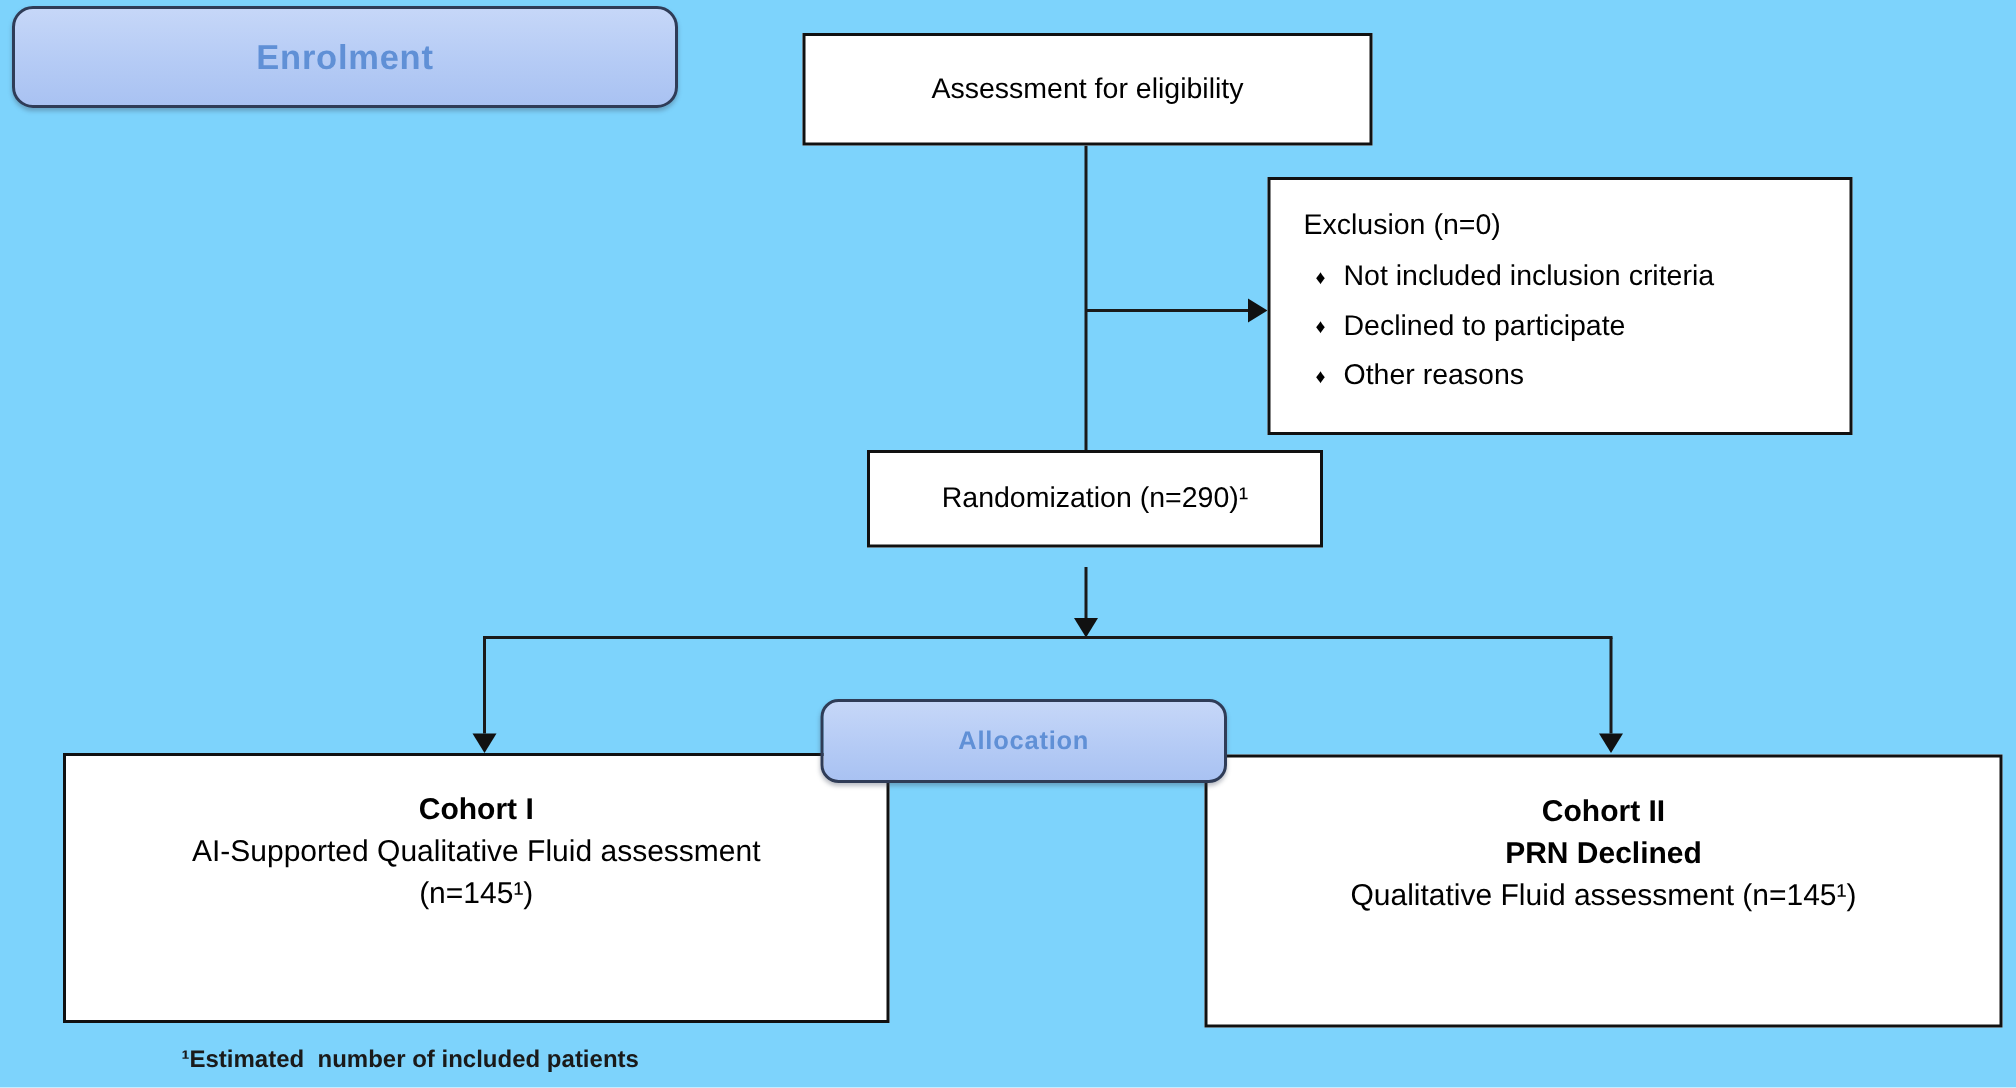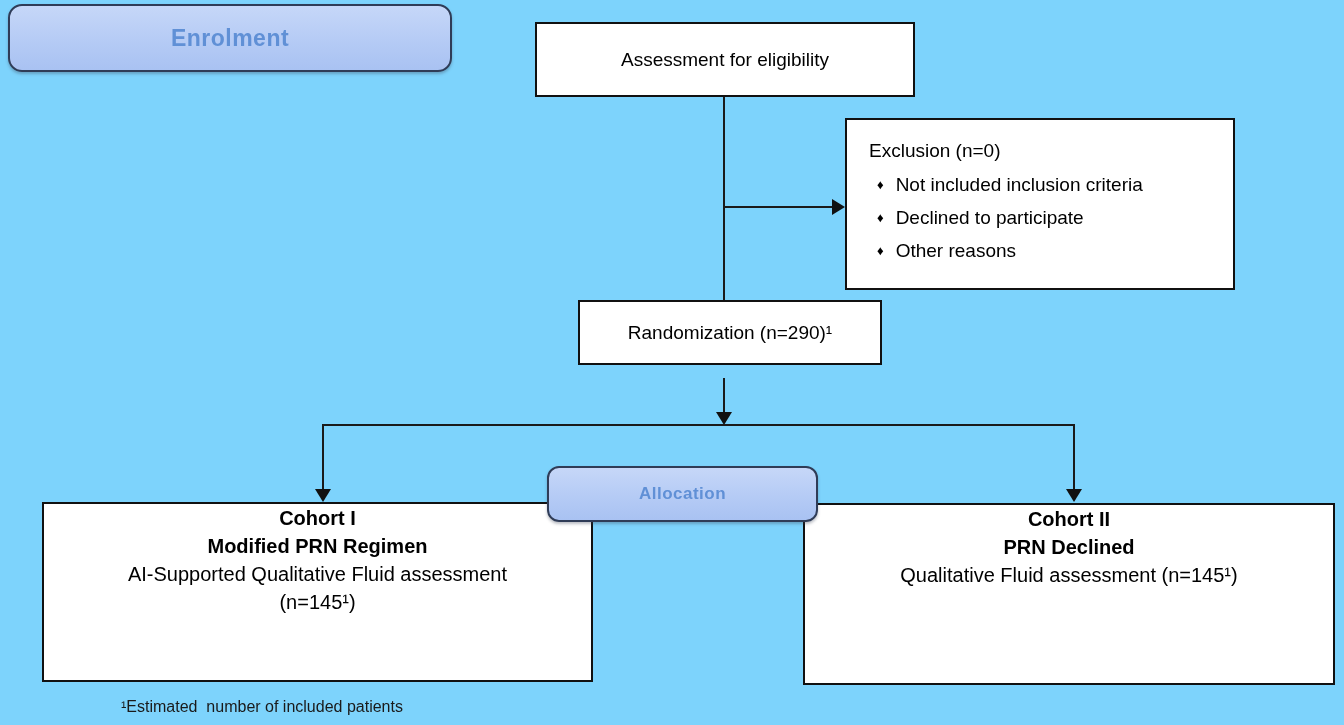--- a/index.html
+++ b/index.html
@@ -95,36 +95,36 @@
   .bullet {
     font-size: 13px;
     margin: 0 12px 0 8px;
     color: #000000;
   }
 
   
   .cohort-inner {
     width: 100%;
     text-align: center;
-    padding-top: 0;
+    padding-top: 22px;
   }
   .cohort-line {
     font-size: 20px;
     line-height: 28px;
     color: #000000;
   }
   .cohort-line.bold { font-weight: bold; }
 
   
   .footnote {
     position: absolute;
     left: 121px;
     top: 698px;
     font-size: 16px;
-    font-weight: normal;
+    font-weight: bold;
     color: #1a1a1a;
     white-space: pre-wrap;
   }
 </style>
 </head>
 <body>
 
 <div class="canvas">
 
   <div class="line" style="left:723px; top:97px; width:2px; height:216px"></div>
@@ -171,21 +171,20 @@
     </div>
   </div>
 
   <div class="box center" style="left:578px; top:300px; width:304px; height:65px">
     <span class="box-text">Randomization (n=290)¹</span>
   </div>
 
   <div class="box" style="left:42px; top:502px; width:551px; height:180px">
     <div class="cohort-inner">
       <div class="cohort-line bold">Cohort I</div>
-      <div class="cohort-line bold">Modified PRN Regimen</div>
       <div class="cohort-line">AI-Supported Qualitative Fluid assessment</div>
       <div class="cohort-line">(n=145¹)</div>
     </div>
   </div>
 
   <div class="box" style="left:803px; top:503px; width:532px; height:182px">
     <div class="cohort-inner">
       <div class="cohort-line bold">Cohort II</div>
       <div class="cohort-line bold">PRN Declined</div>
       <div class="cohort-line">Qualitative Fluid assessment (n=145¹)</div>

